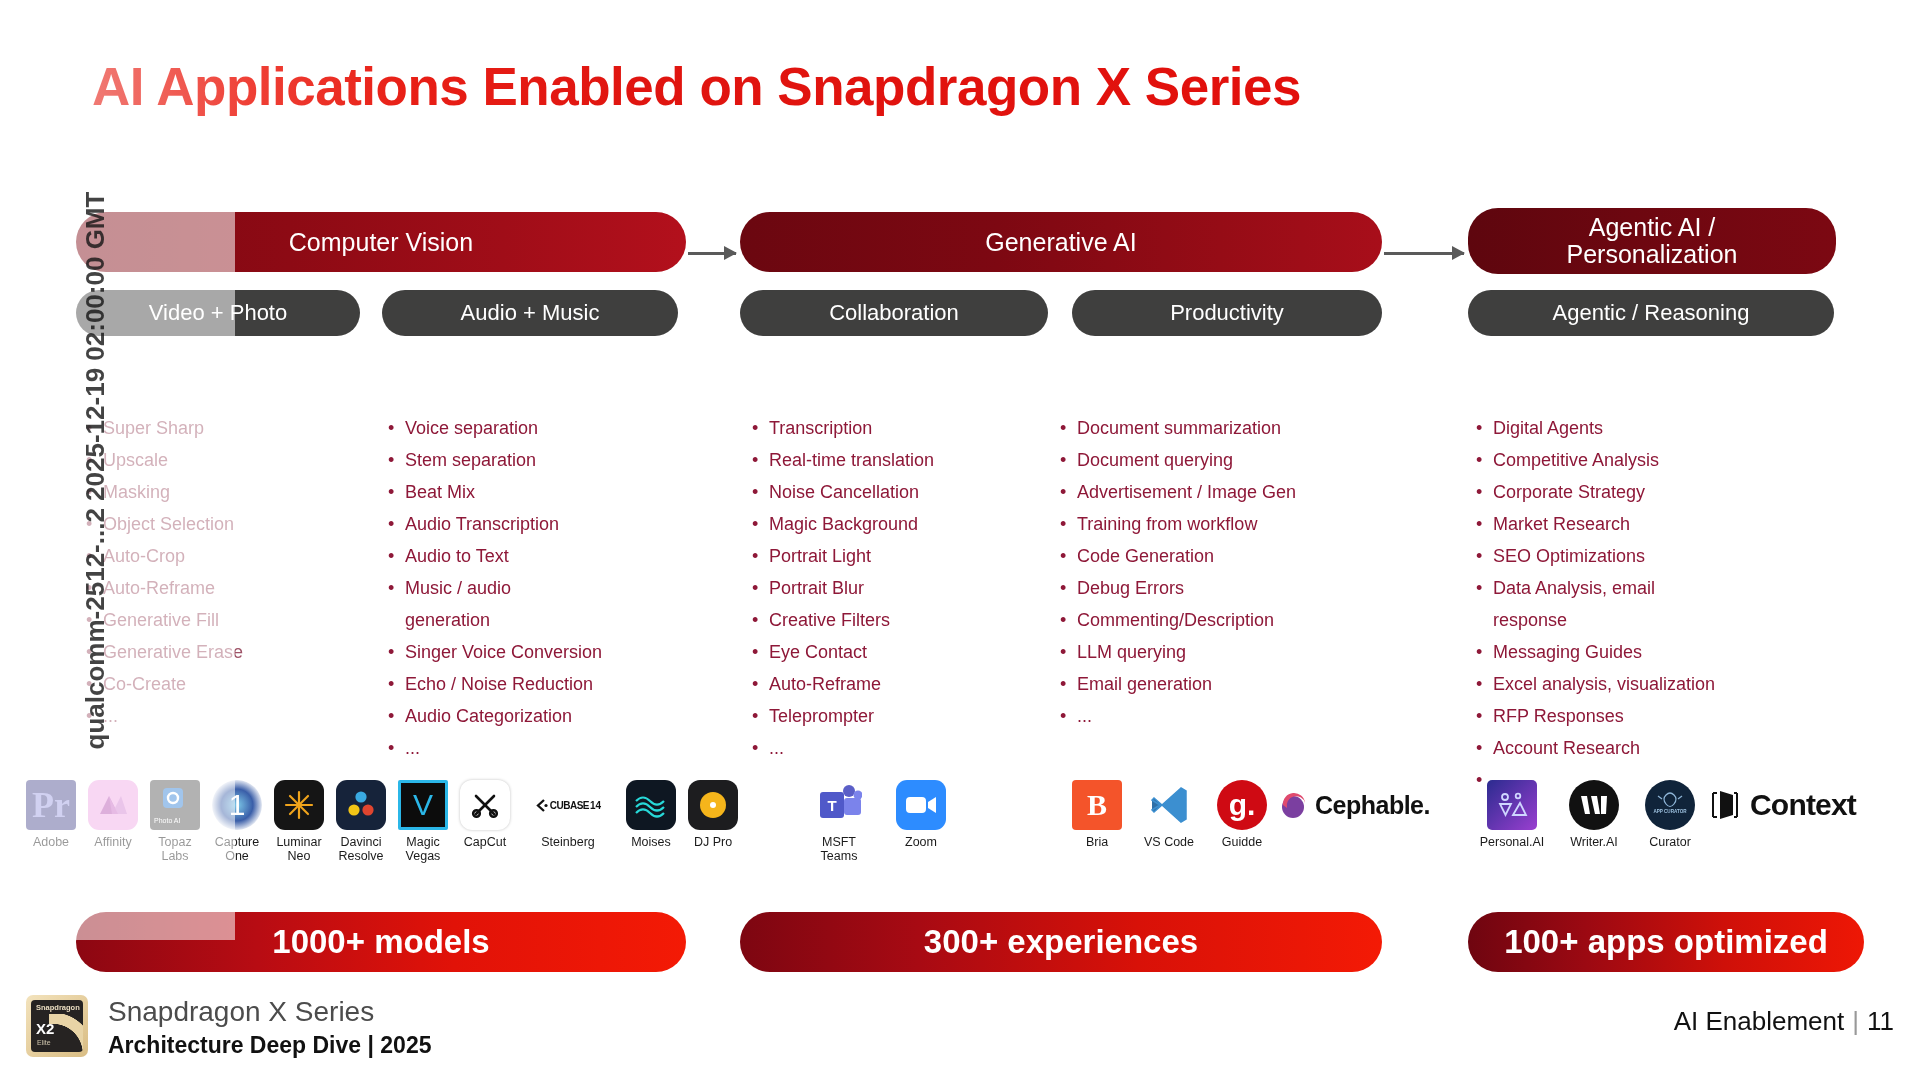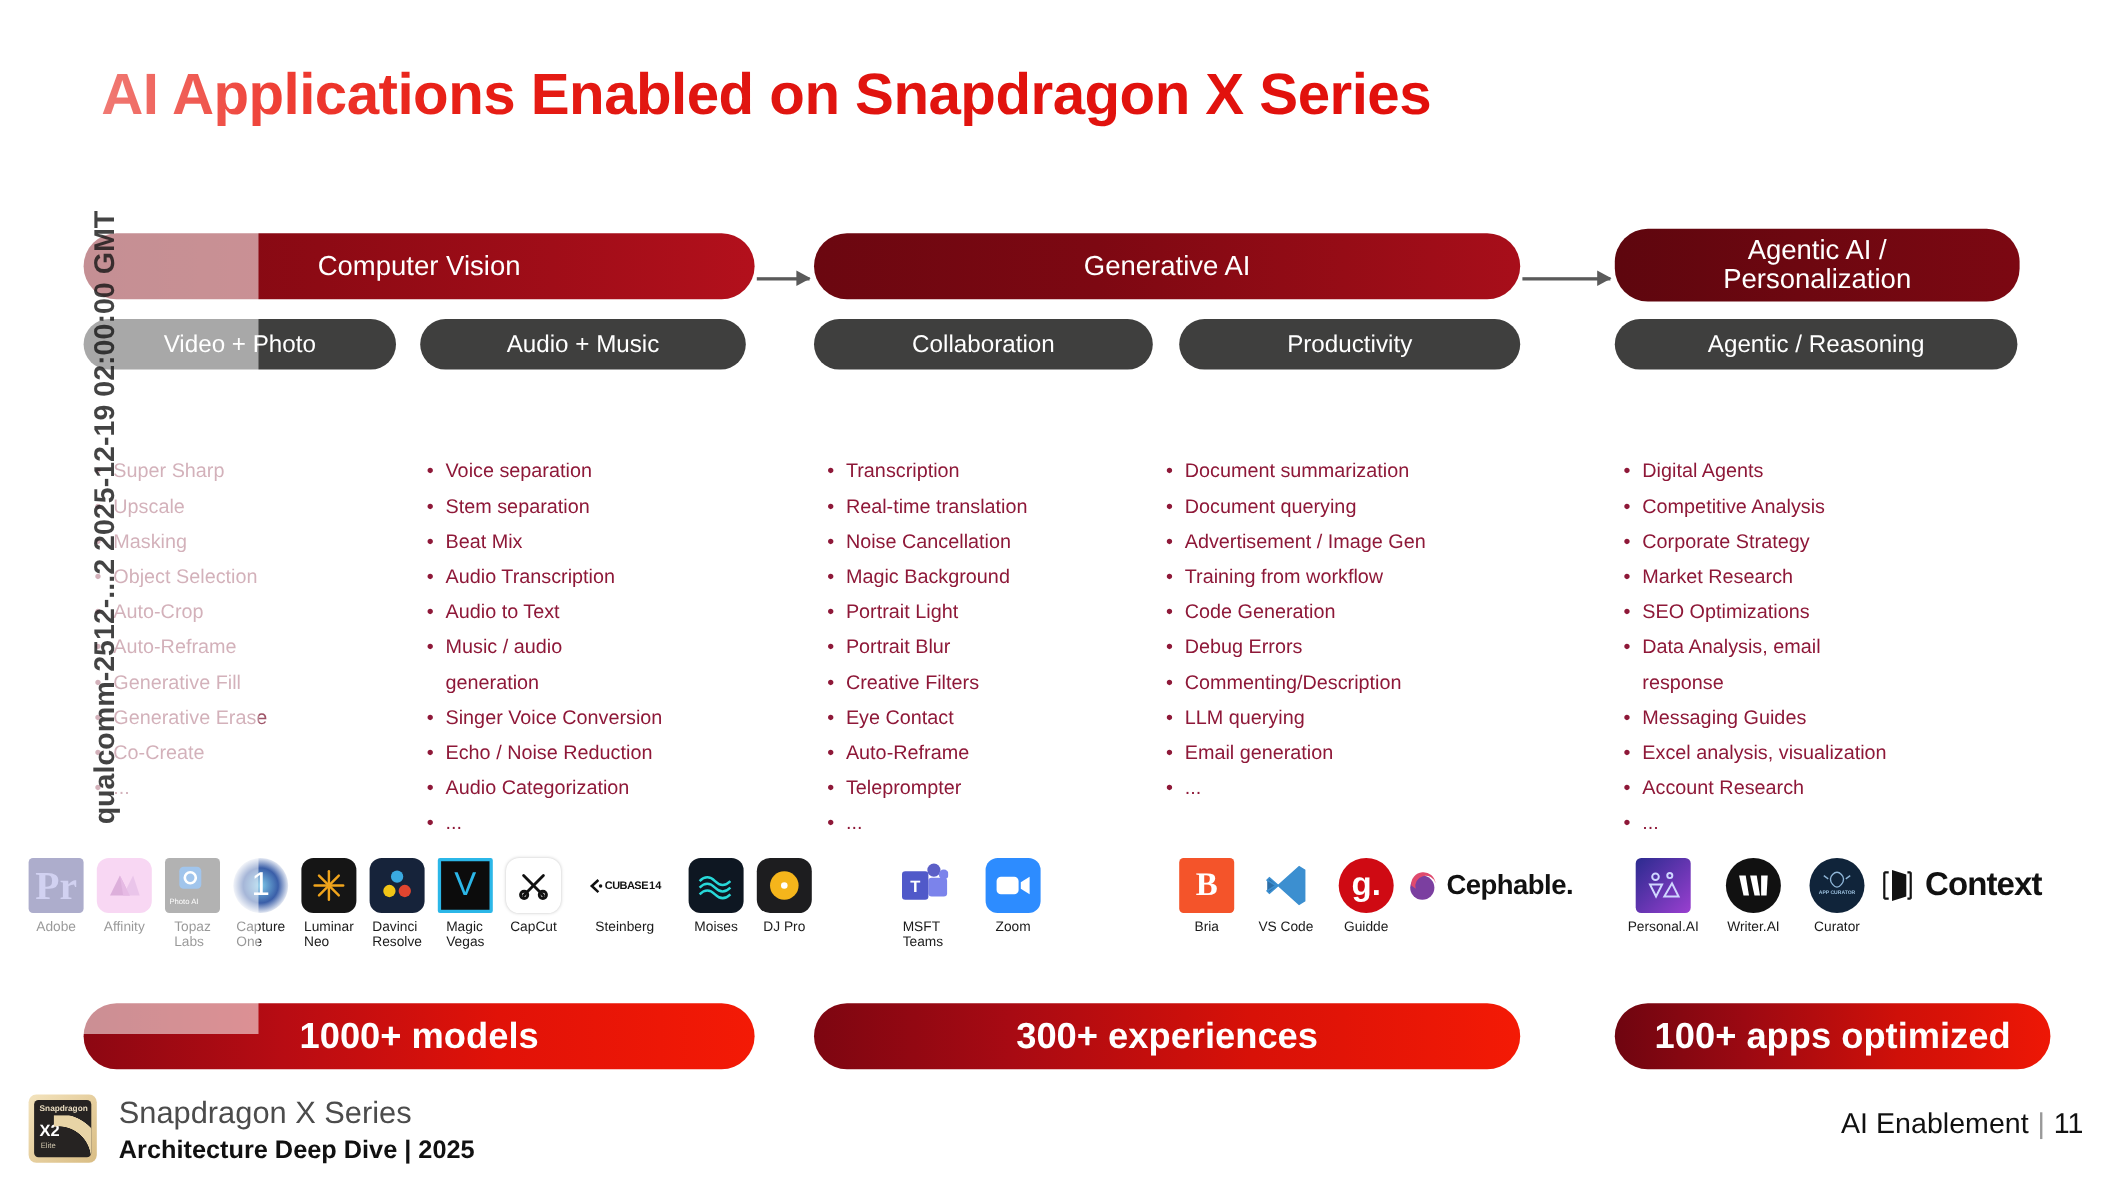--- a/index.html
+++ b/index.html
@@ -73,21 +73,21 @@
   
   .logorow { position: absolute; display: flex; align-items: flex-start; }
   .logo { display: flex; flex-direction: column; align-items: center; width: 62px; }
   .logo .mark {
     width: 50px; height: 50px; border-radius: 9px;
     display: flex; align-items: center; justify-content: center;
     font-weight: 700; color: #fff; overflow: hidden; position: relative;
     font-size: 28px;
   }
   .logo .cap {
-    margin-top: 5px; font-size: 12.5px; color: #1b1b1b; text-align: left;
+    margin-top: 5px; font-size: 12.5px; color: #1b1b1b; text-align: center;
     line-height: 14px; font-weight: 400;
   }
   .logo.wide { width: 104px; }
   .logo.wide2 { width: 150px; }
   .logo .mark.wide { width: 100px; border-radius: 0; background: none; }
 
   
   .stat {
     position: absolute; height: 60px; border-radius: 30px;
     display: flex; align-items: center; justify-content: center;
@@ -194,20 +194,21 @@
   <ul class="blist" style="left:1476px;top:372px; width:320px;">
       <li>Digital Agents</li>
       <li>Competitive Analysis</li>
       <li>Corporate Strategy</li>
       <li>Market Research</li>
       <li>SEO Optimizations</li>
       <li>Data Analysis, email
 response</li>
       <li>Messaging Guides</li>
       <li>Excel analysis, visualization</li>
+      <li>RFP Responses</li>
       <li>Account Research</li>
       <li>...</li>
     </ul>
 
   <div class="logorow" style="left:20px; top:780px;">
 
     <div class="logo">
       <div class="mark" style="background:#4a4a8f;border-radius:4px;">
         <span style="color:#9a9ae0;font-size:36px;font-weight:700;font-family:'Liberation Serif',serif;">Pr</span>
       </div>

